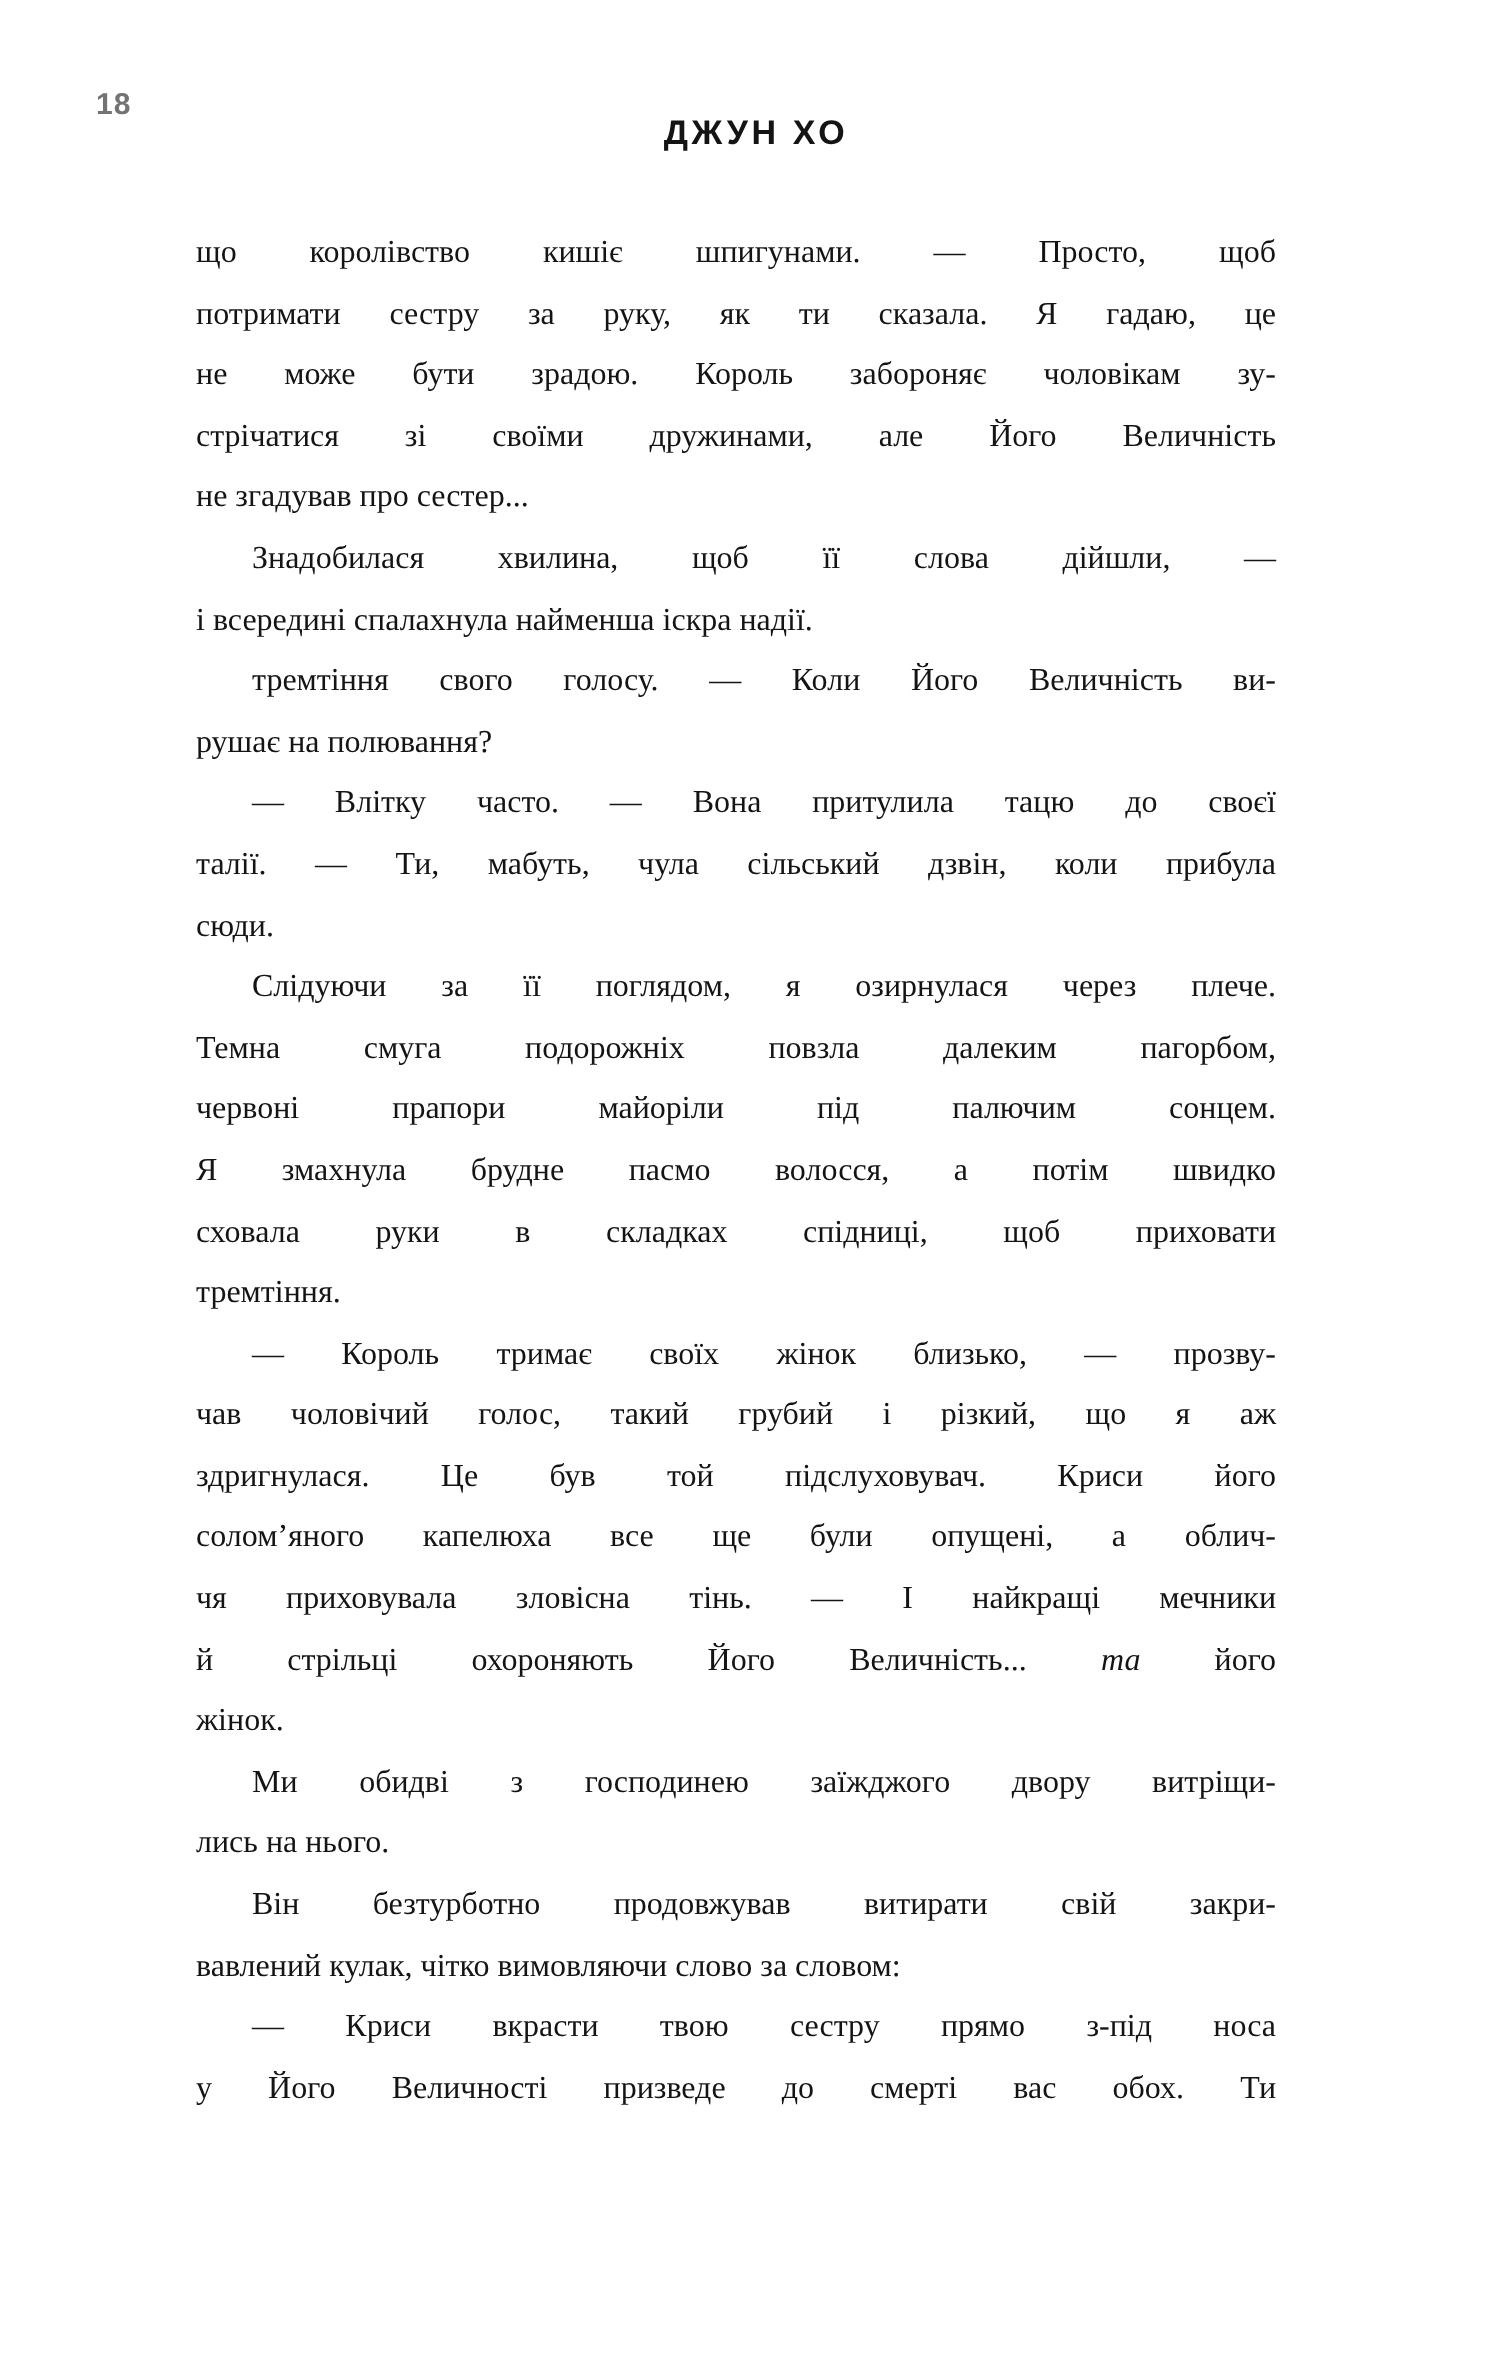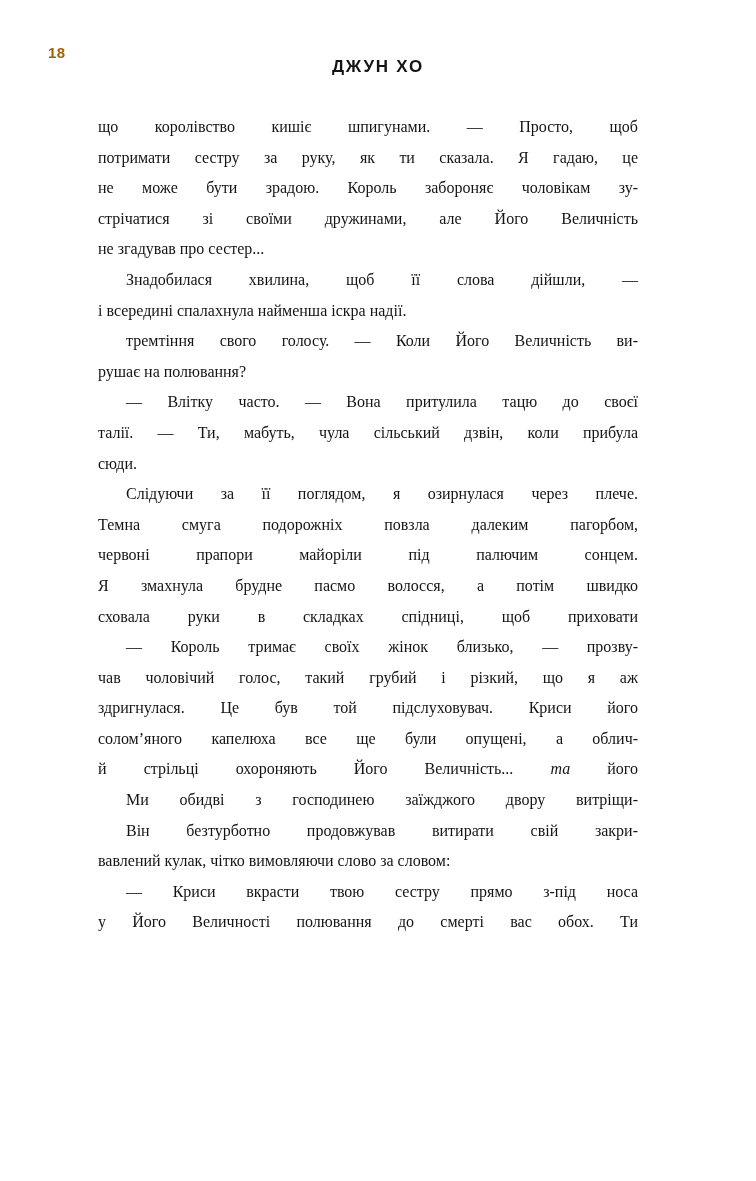--- a/index.html
+++ b/index.html
@@ -14,21 +14,21 @@
     overflow: hidden;
   }
   .page-number {
     position: absolute;
     left: 48px;
     top: 44px;
     font-family: "Liberation Sans", sans-serif;
     font-size: 15px;
     font-weight: 700;
     letter-spacing: 0.5px;
-    color: #a16207;
+    color: #737373;
   }
   .running-head {
     position: absolute;
     left: 0;
     top: 57px;
     width: 756px;
     text-align: center;
     font-family: "Liberation Sans", sans-serif;
     font-size: 17px;
     font-weight: 700;
@@ -80,33 +80,37 @@
         <span class="line">— Влітку часто. — Вона притулила тацю до своєї</span>
         <span class="line">талії. — Ти, мабуть, чула сільський дзвін, коли прибула</span>
         <span class="line end">сюди.</span>
       </p>
       <p class="para indent">
         <span class="line">Слідуючи за її поглядом, я озирнулася через плече.</span>
         <span class="line">Темна смуга подорожніх повзла далеким пагорбом,</span>
         <span class="line">червоні прапори майоріли під палючим сонцем.</span>
         <span class="line">Я змахнула брудне пасмо волосся, а потім швидко</span>
         <span class="line">сховала руки в складках спідниці, щоб приховати</span>
+        <span class="line end">тремтіння.</span>
       </p>
       <p class="para indent">
         <span class="line">— Король тримає своїх жінок близько, — прозву-</span>
         <span class="line">чав чоловічий голос, такий грубий і різкий, що я аж</span>
         <span class="line">здригнулася. Це був той підслуховувач. Криси його</span>
         <span class="line">солом’яного капелюха все ще були опущені, а облич-</span>
+        <span class="line">чя приховувала зловісна тінь. — І найкращі мечники</span>
         <span class="line"><span>й стрільці охороняють Його Величність... </span><em>та</em><span> його</span></span>
+        <span class="line end">жінок.</span>
       </p>
       <p class="para indent">
         <span class="line">Ми обидві з господинею заїжджого двору витріщи-</span>
+        <span class="line end">лись на нього.</span>
       </p>
       <p class="para indent">
         <span class="line">Він безтурботно продовжував витирати свій закри-</span>
         <span class="line end">вавлений кулак, чітко вимовляючи слово за словом:</span>
       </p>
       <p class="para indent">
         <span class="line">— Криси вкрасти твою сестру прямо з-під носа</span>
-        <span class="line">у Його Величності полювання до смерті вас обох. Ти</span>
+        <span class="line">у Його Величності призведе до смерті вас обох. Ти</span>
       </p>
     </div>
 </div>
 
 </body></html>

